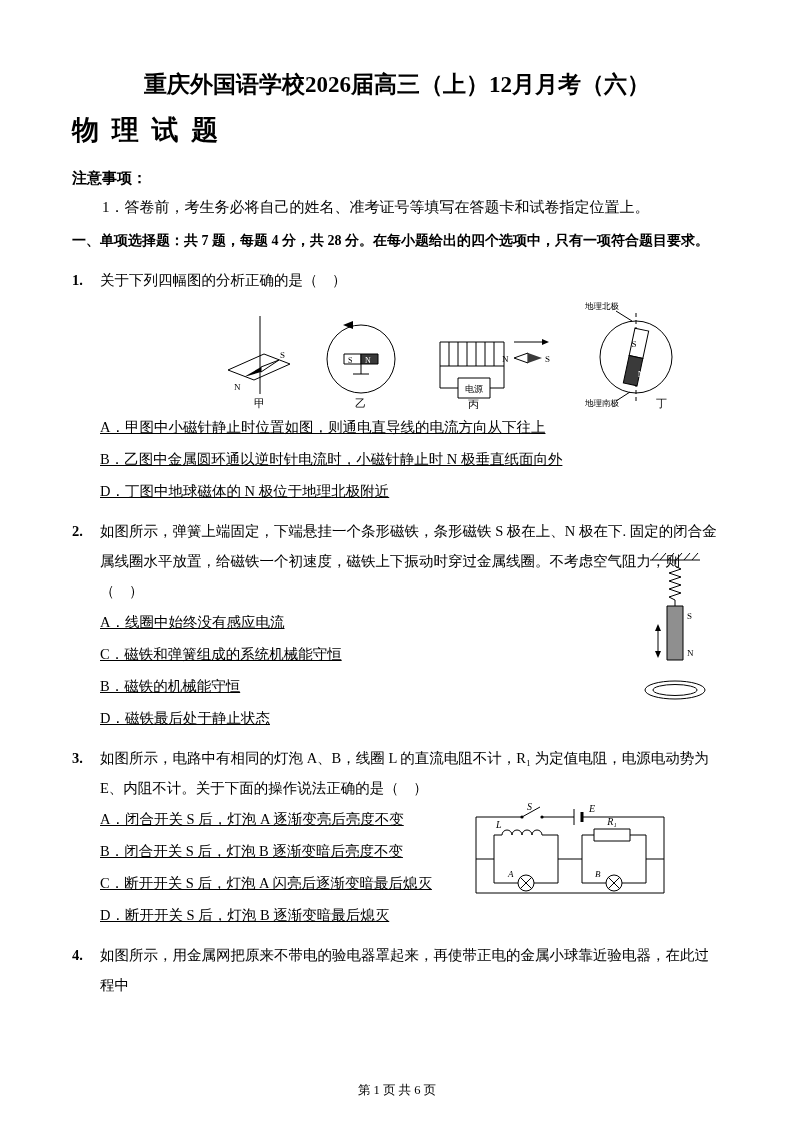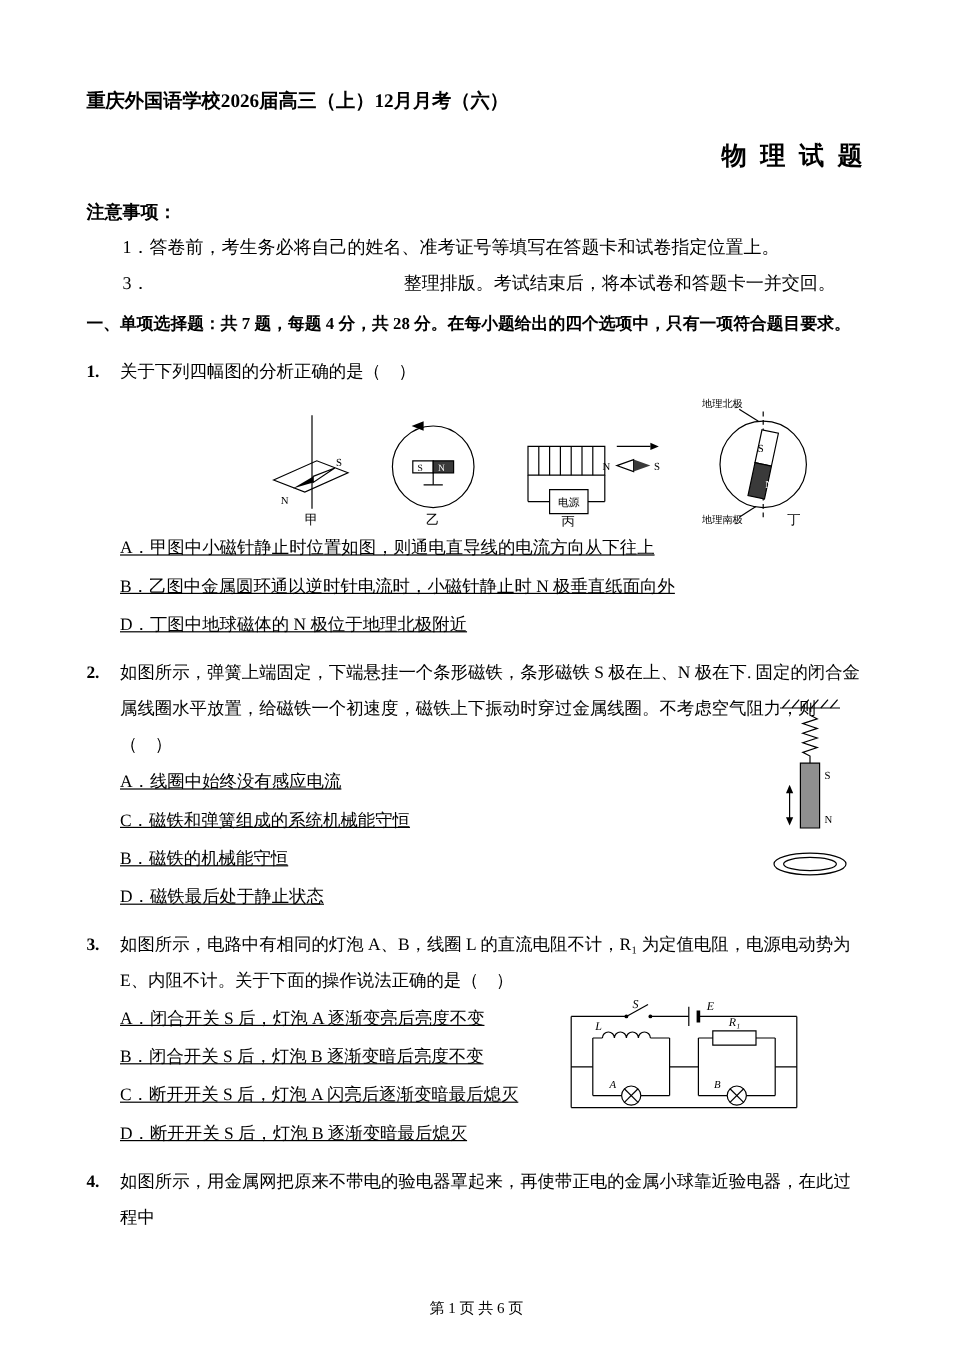--- a/index.html
+++ b/index.html
@@ -2,22 +2,22 @@
 <html><head>
 <meta charset="utf-8">
 <style>
   html,body{margin:0;padding:0;}
   body{
     width:794px;height:1123px;background:#ffffff;color:#000;
     font-family:"Liberation Serif","DejaVu Serif",serif;
     -webkit-font-smoothing:antialiased;
   }
   .page{position:relative;width:794px;height:1123px;padding:56px 72px 0 72px;box-sizing:border-box;overflow:hidden;background:#fff;}
-  .doc-title{font-weight:bold;font-size:16px;line-height:30px;margin-top:14px;}
-  .doc-subtitle{text-align:right;font-weight:bold;font-size:21px;line-height:36px;margin-top:12px;letter-spacing:3px;}
+  .doc-title{text-align:center;font-weight:bold;font-size:23px;line-height:30px;margin-top:14px;}
+  .doc-subtitle{text-align:left;font-weight:bold;font-size:27px;line-height:36px;margin-top:12px;letter-spacing:3px;}
   .notice-heading{font-weight:bold;font-size:15px;line-height:28px;margin-top:16px;}
   .notice-item{font-size:15px;line-height:30px;text-indent:2em;margin:0;}
   .notice-item-3{font-size:15px;line-height:30px;margin:0;text-indent:2em;}
   .redacted-gap{display:inline-block;width:212px;}
   .section-heading{font-weight:bold;font-size:14px;line-height:30px;margin-top:4px;white-space:nowrap;}
   .question{position:relative;margin-top:9px;}
   .stem-row{display:flex;font-size:14.5px;line-height:30px;}
   .qnum{flex:0 0 28px;width:28px;font-weight:bold;}
   .stem{flex:1;}
   .q3 .stem,.q2 .stem{max-width:620px;}
@@ -37,21 +37,20 @@
 </head>
 <body>
 
 <div class="page">
 
   <div class="doc-title">重庆外国语学校2026届高三（上）12月月考（六）</div>
   <div class="doc-subtitle">物 理 试 题</div>
 
   <div class="notice-heading">注意事项：</div>
   <p class="notice-item">1．答卷前，考生务必将自己的姓名、准考证号等填写在答题卡和试卷指定位置上。</p>
-  <p class="notice-item-3"><span>3．</span><span class="redacted-gap"></span><span>整理排版。考试结束后，将本试卷和答题卡一并交回。</span></p>
 
   <div class="section-heading">一、单项选择题：共 7 题，每题 4 分，共 28 分。在每小题给出的四个选项中，只有一项符合题目要求。</div>
 
   <div class="question q1">
     <div class="stem-row">
       <span class="qnum">1.</span>
       <span class="stem">关于下列四幅图的分析正确的是（　）</span>
     </div>
 
     <div class="figrow">

